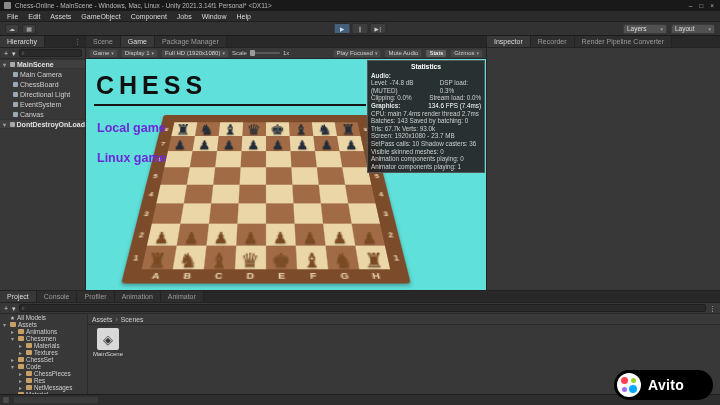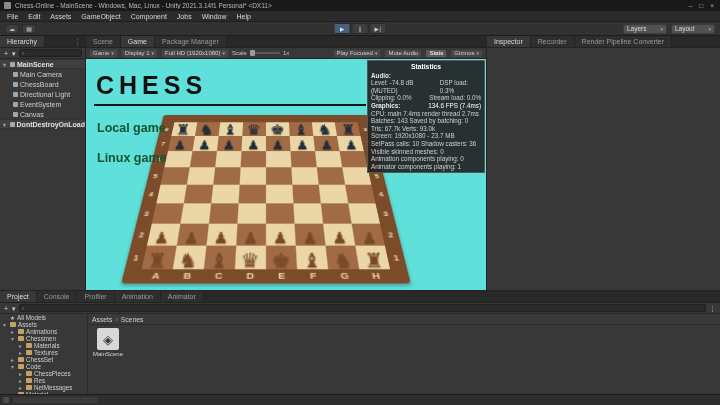--- a/index.html
+++ b/index.html
@@ -56,21 +56,21 @@
   .gb-btn.active{background:#5a5a5a;color:#fff;}
   .gb-label{color:#c5c5c5;}
   .gb-slider{width:30px;height:2px;background:#5a5a5a;border-radius:1px;position:relative;}
   .gb-knob{position:absolute;left:0;top:-2px;width:5px;height:6px;background:#9a9a9a;border-radius:1px;}
   .gb-right{margin-left:auto;display:flex;gap:3px;align-items:center;}
   .chev{font-size:5px;color:#a8a8a8;}
 
   .game-content{flex:1;position:relative;background:var(--game_bg,#5fe0da);overflow:hidden;}
   .game-title{position:absolute;left:10px;top:12px;font-size:25px;font-weight:bold;letter-spacing:5px;color:#101010;}
   .title-rule{position:absolute;left:8px;top:45px;width:272px;height:2px;background:#151515;}
-  .game-menu-item{position:absolute;left:11px;font-size:12.5px;font-weight:bold;color:#14532d;}
+  .game-menu-item{position:absolute;left:11px;font-size:12.5px;font-weight:bold;color:#6d28d9;}
   .gm-0{top:62px;} .gm-1{top:92px;}
 
   
   .board-wrap{position:absolute;left:80px;top:24px;width:200px;height:212px;}
   .board3d{position:absolute;left:0;top:0;width:200px;height:200px;background:var(--board_frame,#7c4b2a);border-radius:3px;
     transform:perspective(500px) rotateX(46deg) scale(1.22);transform-origin:50% 55%;transform-style:preserve-3d;
     box-shadow:0 2px 3px rgba(0,0,0,.25);}
   .squares{position:absolute;left:12px;top:12px;width:176px;height:176px;display:grid;grid-template-columns:repeat(8,1fr);grid-template-rows:repeat(8,1fr);}
   .sq.light{background:var(--light_square,#ead6a7);}
   .sq.dark{background:var(--dark_square,#a06b45);}
@@ -633,13 +633,22 @@
           </div>
       </div>
     </div>
   </div>
 
   <div class="statusbar">
     <span class="status-ico"></span>
     <span class="status-msg"></span>
   </div>
 
+  <div class="avito">
+    <span class="avito-circle">
+      <span class="avito-dot avito-d1"></span>
+      <span class="avito-dot avito-d2"></span>
+      <span class="avito-dot avito-d3"></span>
+      <span class="avito-dot avito-d4"></span>
+    </span>
+    <span class="avito-text">Avito</span>
+  </div>
 </div>
 
 </body></html>

